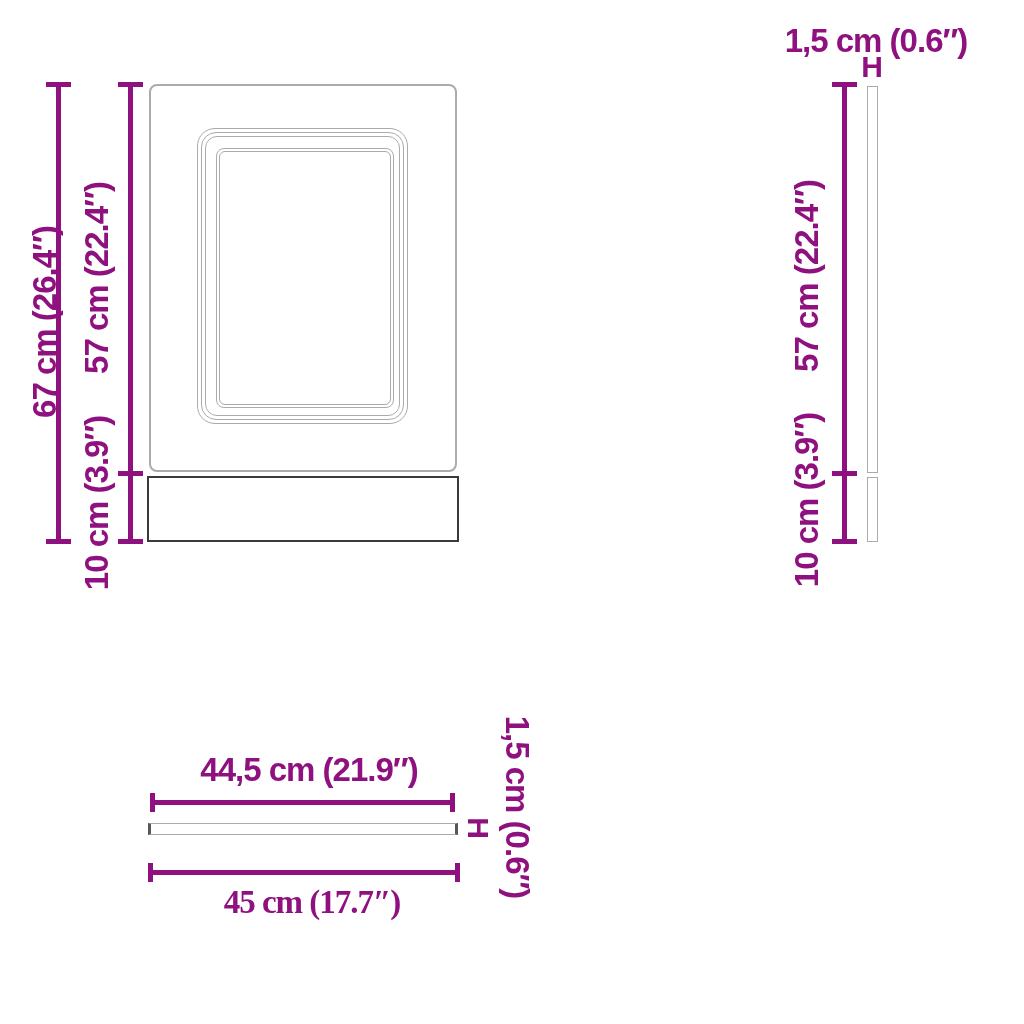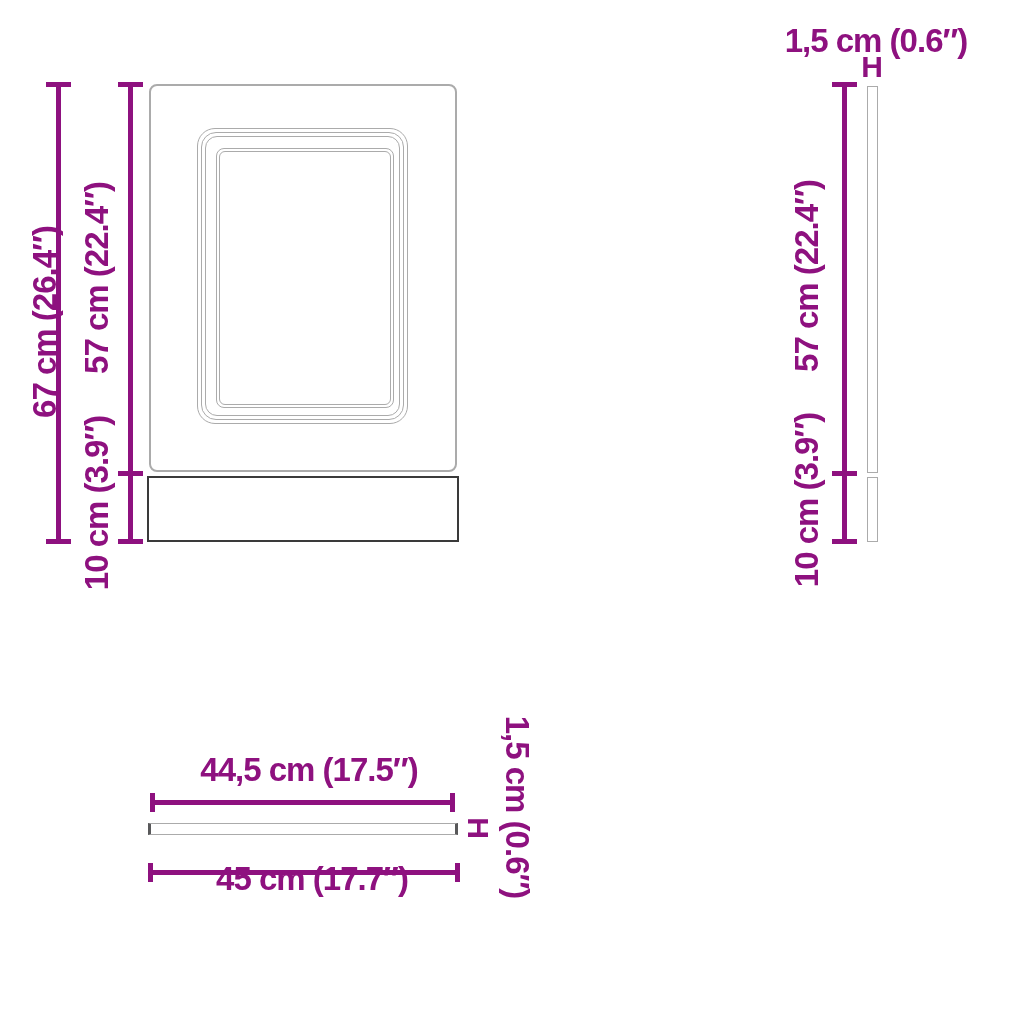--- a/index.html
+++ b/index.html
@@ -75,31 +75,31 @@
     <div class="dim" style="left:842px;top:84px;width:5px;height:458px;"></div>
     <div class="dim" style="left:832px;top:82px;width:25px;height:5px;"></div>
     <div class="dim" style="left:832px;top:471px;width:25px;height:5px;"></div>
     <div class="dim" style="left:832px;top:539px;width:25px;height:5px;"></div>
     <div class="dim-label rot-ccw" style="left:806px;top:276px;">57 cm (22.4″)</div>
     <div class="dim-label rot-ccw" style="left:806px;top:500px;">10 cm (3.9″)</div>
   </div>
 
   <div>
 
-    <div class="dim-label" style="left:309px;top:769px;">44,5 cm (17.5″)</div>
+    <div class="dim-label" style="left:309px;top:769px;">44,5 cm (21.9″)</div>
     <div class="dim" style="left:152px;top:800px;width:301px;height:5px;"></div>
     <div class="dim" style="left:150px;top:793px;width:5px;height:19px;"></div>
     <div class="dim" style="left:450px;top:793px;width:5px;height:19px;"></div>
 
     <div class="box" style="left:148px;top:823px;width:310px;height:12px;
                 border-top:1.5px solid var(--line-light);border-bottom:1.5px solid var(--line-light);
                 border-left:3px solid var(--cap);border-right:3px solid var(--cap);"></div>
 
     <div class="dim" style="left:150px;top:870px;width:308px;height:5px;"></div>
     <div class="dim" style="left:148px;top:863px;width:5px;height:19px;"></div>
     <div class="dim" style="left:455px;top:863px;width:5px;height:19px;"></div>
-    <div class="dim-label" style="left:312px;top:878px;">45 cm (17.7″)</div>
+    <div class="dim-label" style="left:312px;top:902px;font-family:Liberation Serif, serif;">45 cm (17.7″)</div>
 
     <div class="h-marker rot" style="left:478px;top:828px;">H</div>
     <div class="dim-label rot-cw" style="left:517px;top:807px;">1,5 cm (0.6″)</div>
   </div>
 
 </div>
 
 </body></html>

